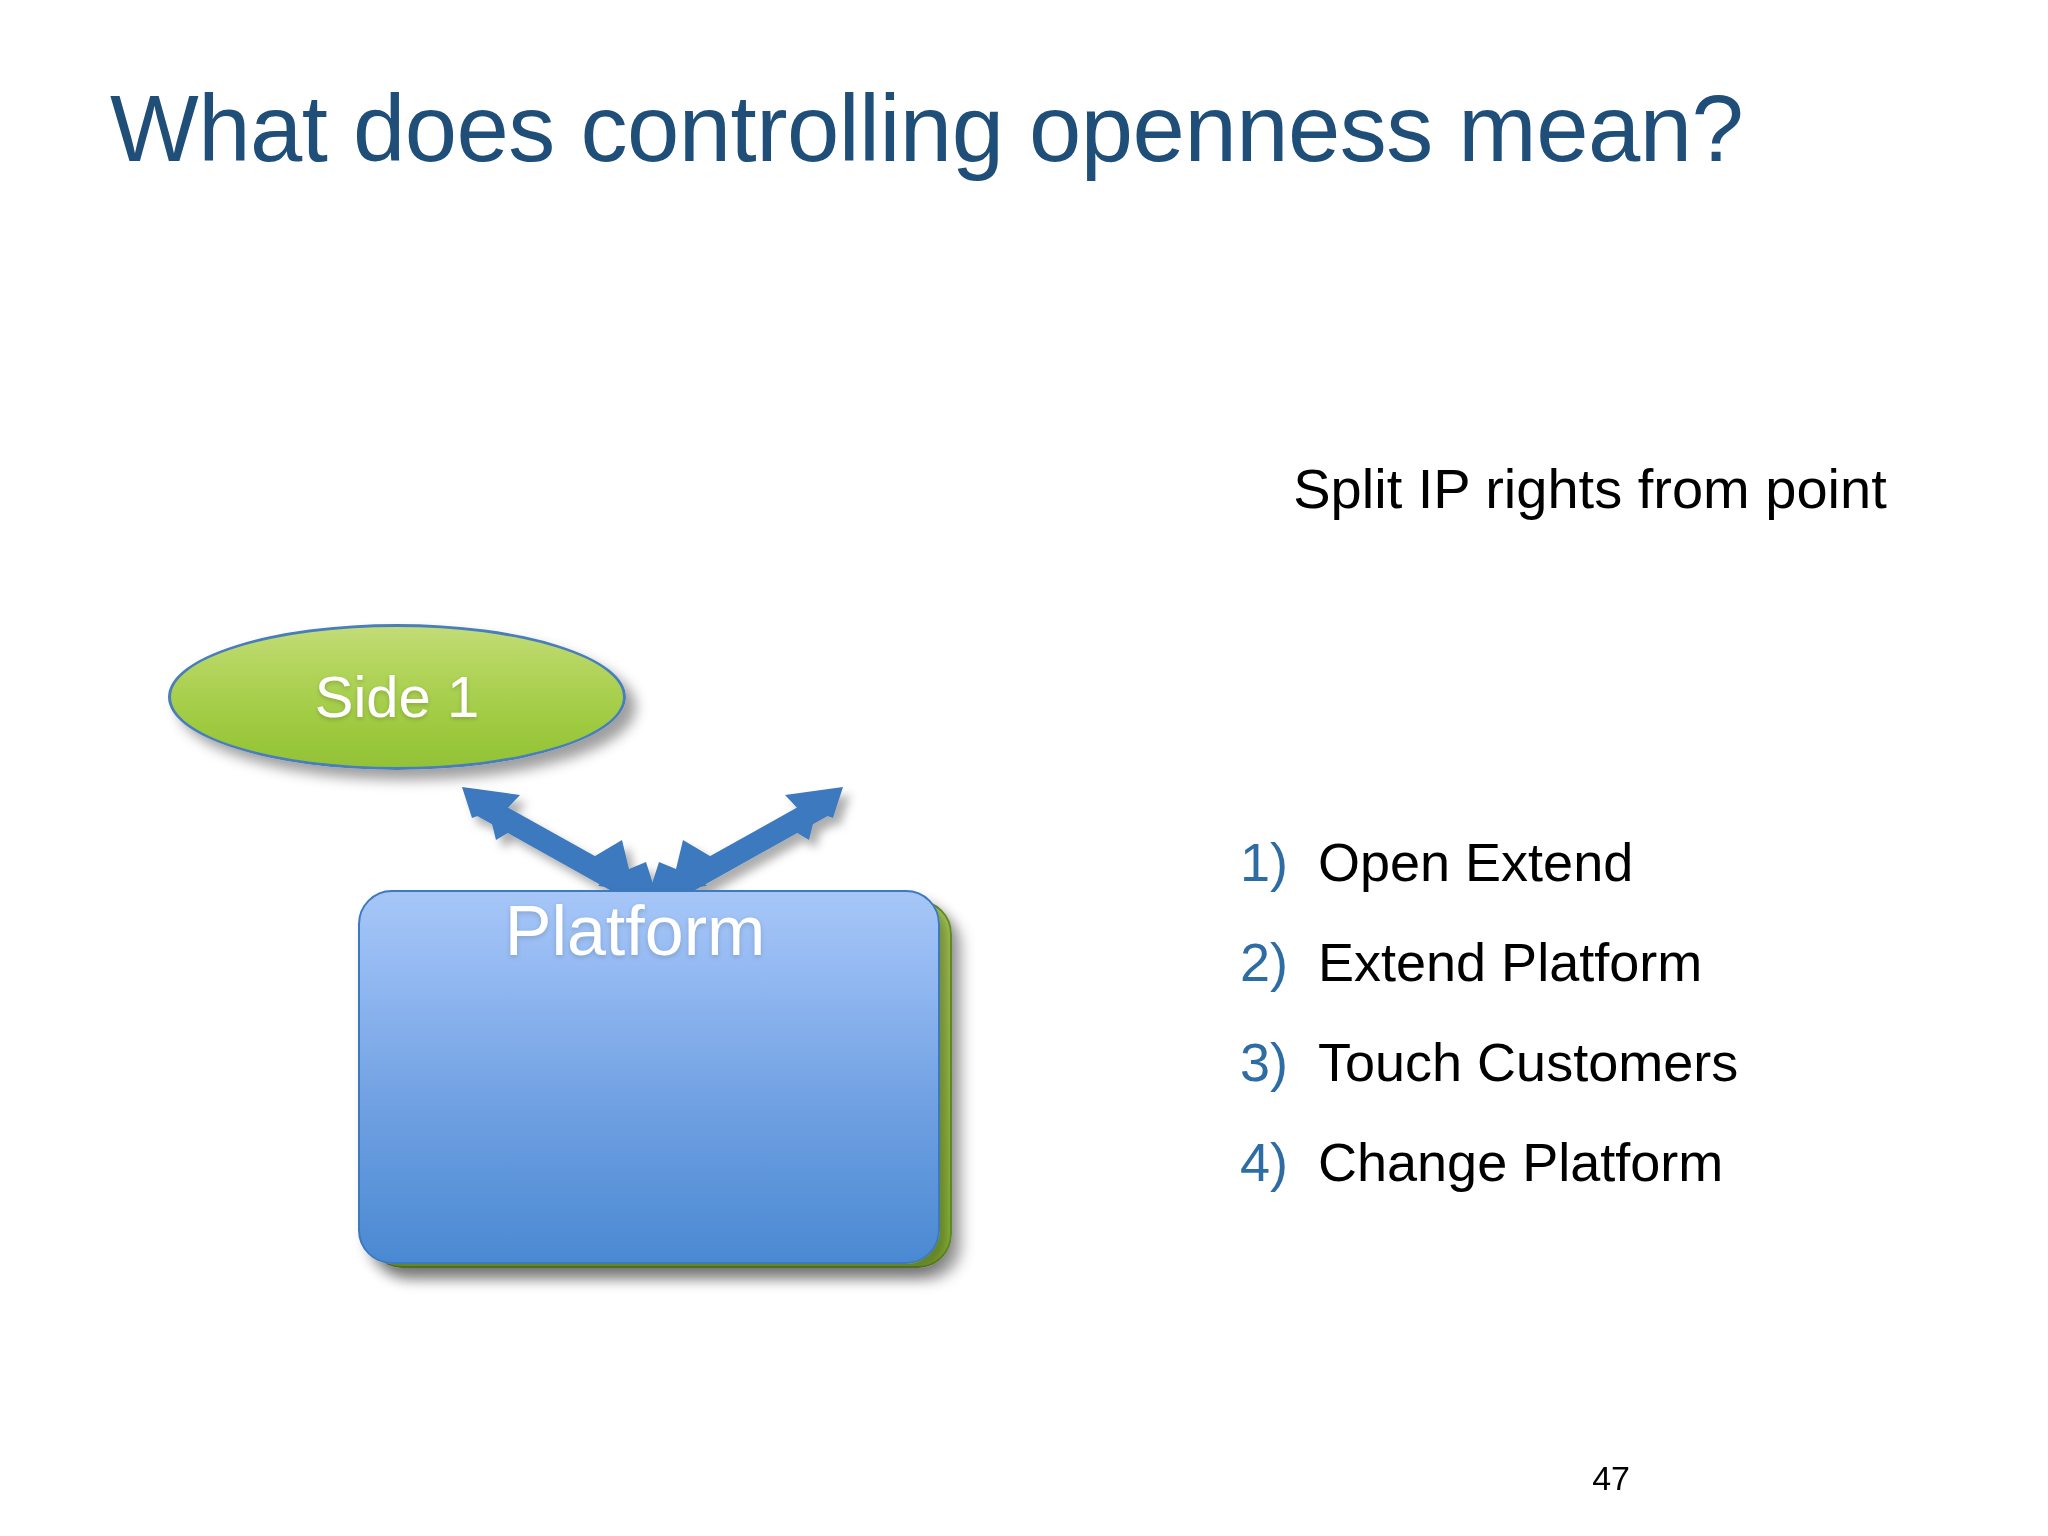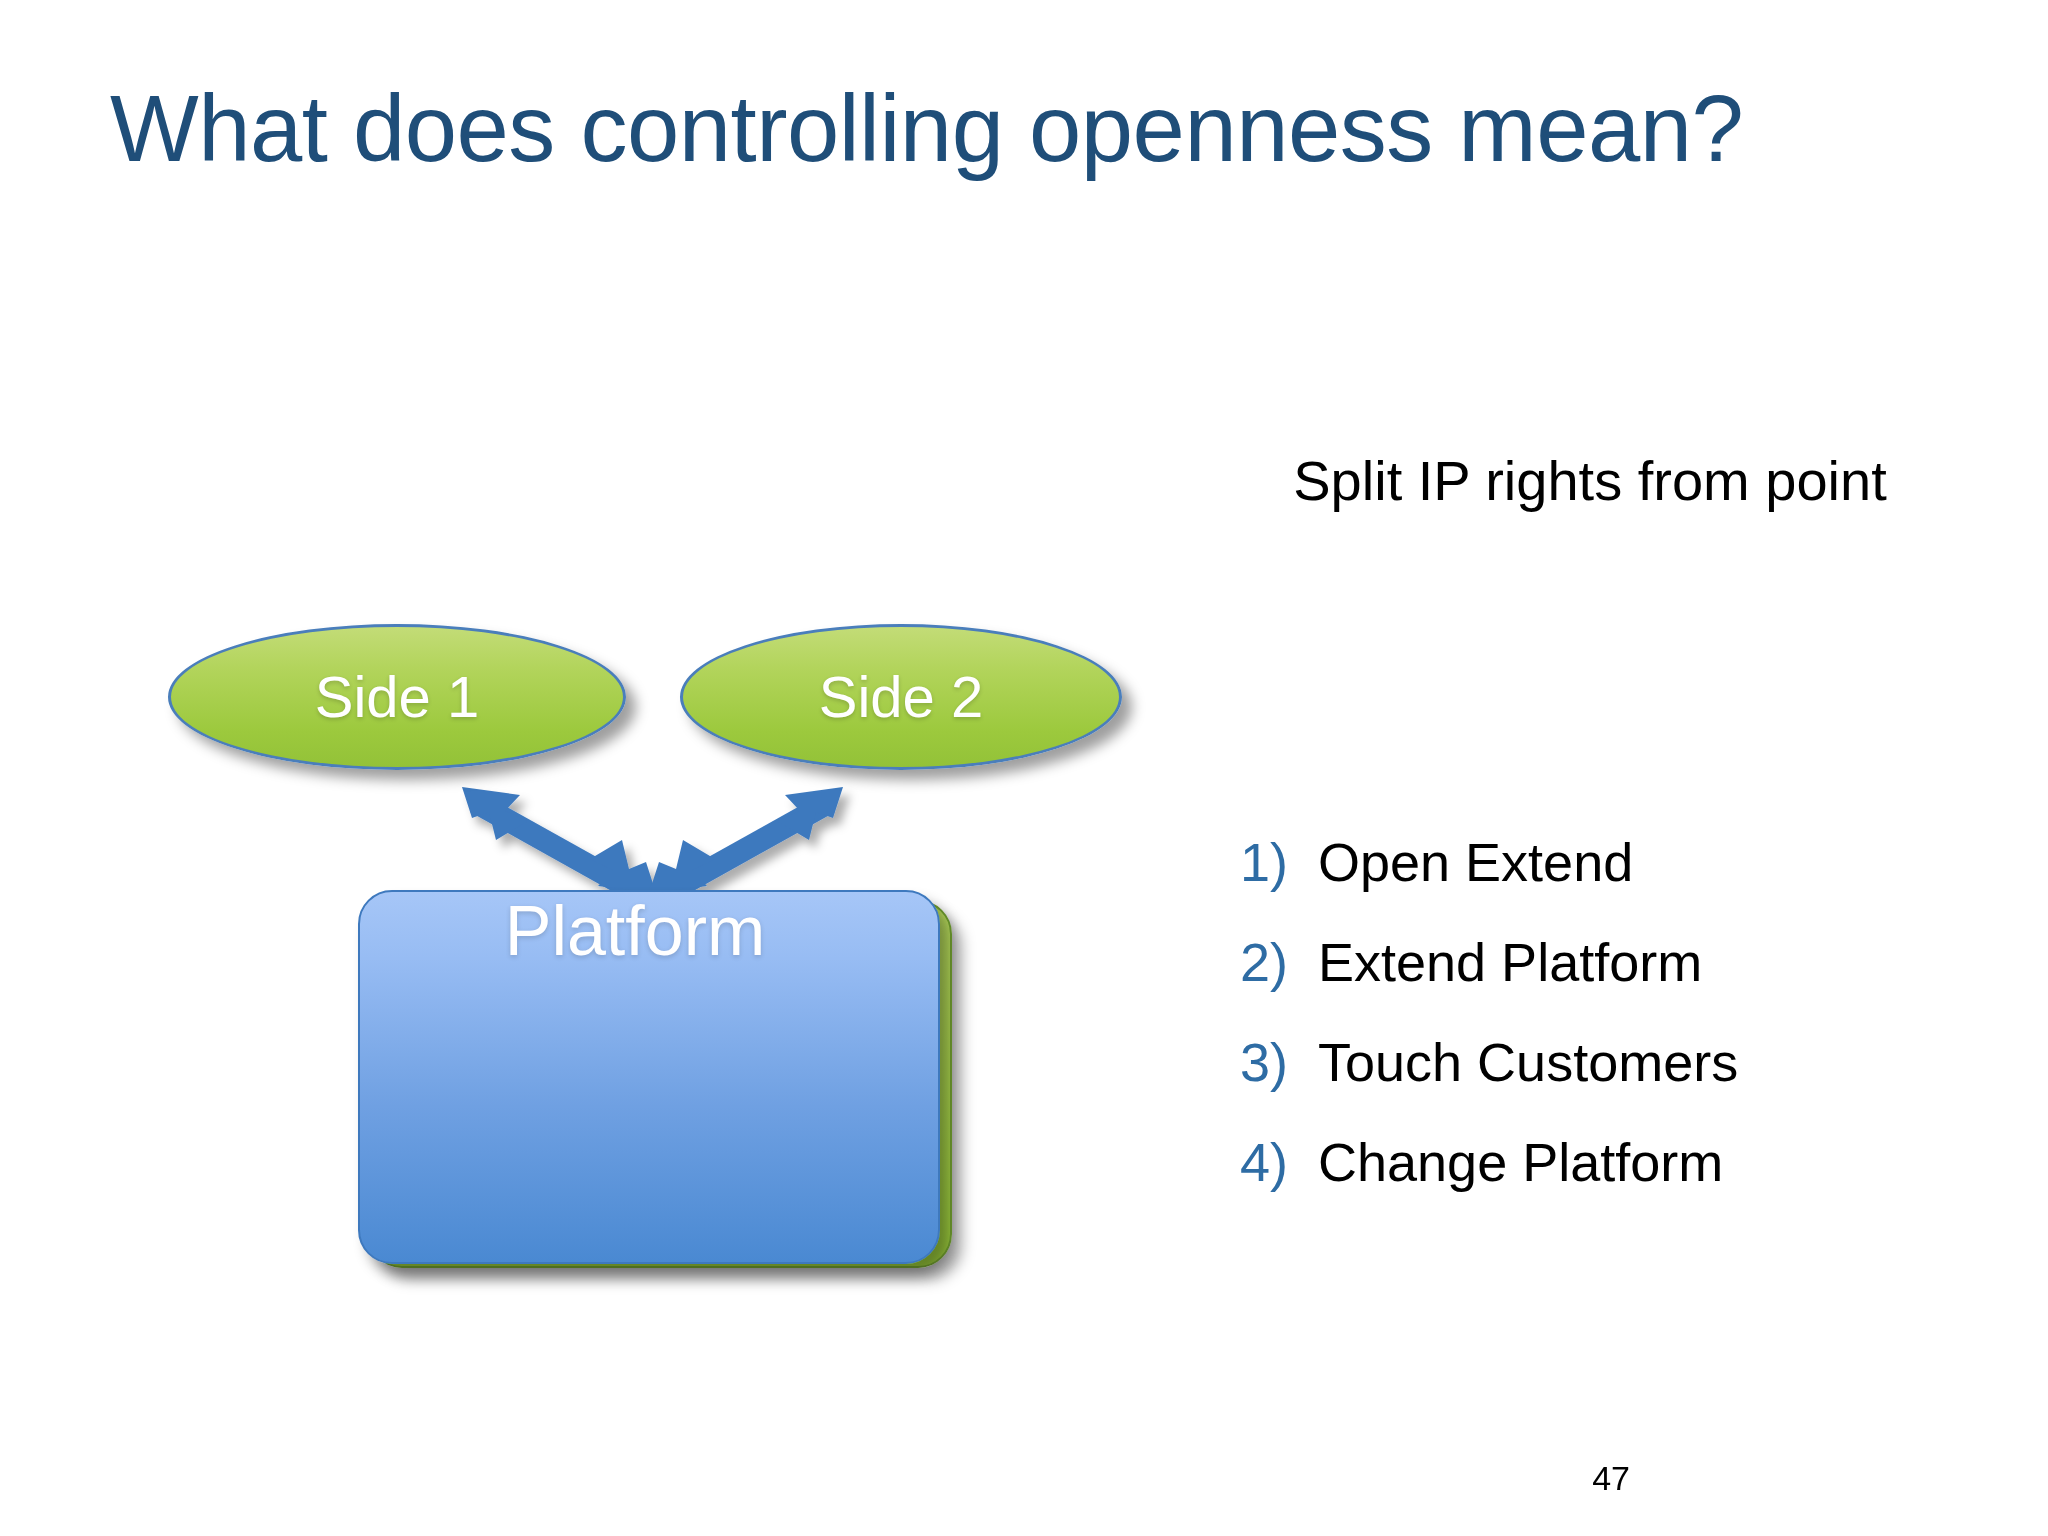--- a/index.html
+++ b/index.html
@@ -39,21 +39,21 @@
     position: absolute;
     left: 1230px;
     top: 440px;
     width: 720px;
   }
   #lead-paragraph {
     text-align: center;
     font-size: 56px;
     line-height: 1.18;
     color: #000000;
-    margin: 8px;
+    margin: 16px;
   }
   #numbered-list {
     margin: 0;
     padding: 0;
     list-style: none;
     position: absolute;
     left: 10px;
     top: 395px;
     width: 710px;
   }
@@ -182,23 +182,20 @@
         <path d="M 843 787 L 785 795 L 800 811 L 777 821 L 809 840 L 816 812 L 833 818 Z"></path>
 
         <path d="M 649 893 L 707 886 L 692 870 L 715 859 L 683 840 L 676 869 L 659 862 Z"></path>
       </g>
     </svg>
 
     <div id="ellipse-side1" class="node-ellipse">
       <span>Side 1</span>
     </div>
 
-    <div id="ellipse-side2" class="node-ellipse">
-      <span>Side 2</span>
-    </div>
 
     <div id="platform-shadow-shape"></div>
 
     <div id="platform-box">
       <span>Platform</span>
     </div>
 
   </div>
 
   <div id="right-column">

